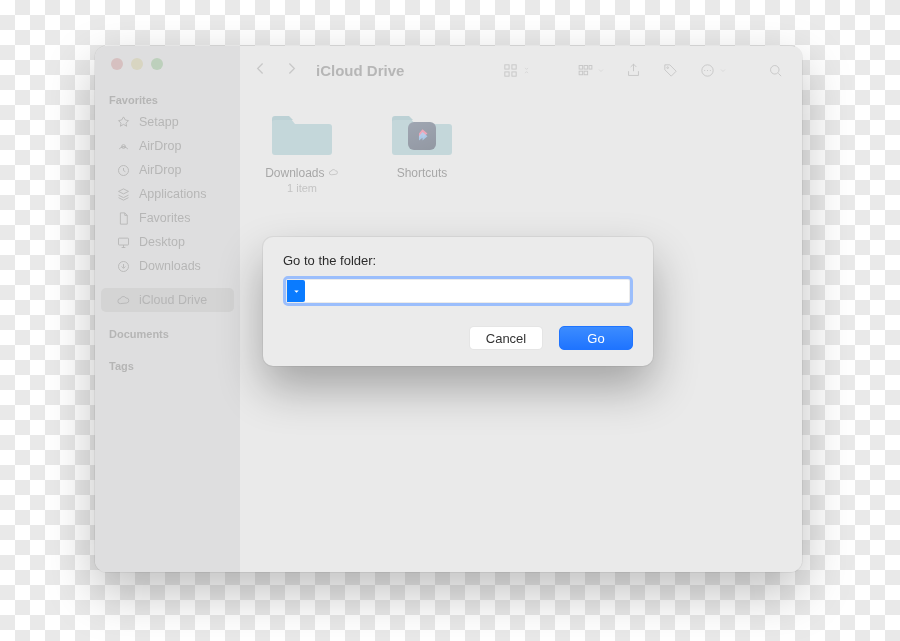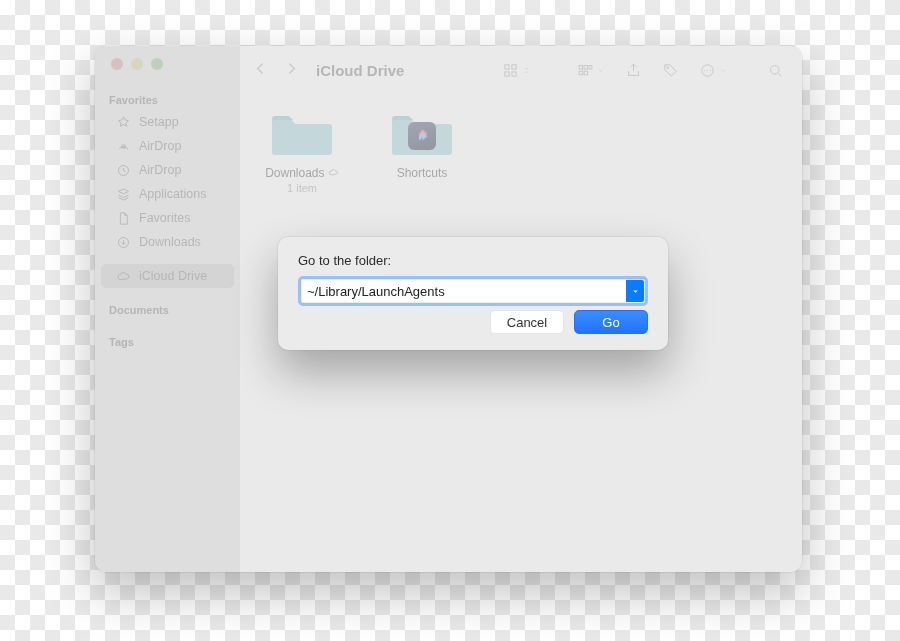--- a/index.html
+++ b/index.html
@@ -96,21 +96,21 @@
   }
   .app-badge svg{width:17px;height:17px;}
   
   .dim{
     position:absolute;inset:0;
     background:var(--overlay);
     pointer-events:none;
   }
   
   .dialog{
-    position:absolute;left:278px;top:237px;width:390px;
+    position:absolute;left:263px;top:237px;width:390px;
     background:var(--dialog-bg);
     border-radius:10px;
     box-shadow:0 22px 45px rgba(0,0,0,0.3),0 0 0 1px rgba(0,0,0,0.05);
     padding:16px 20px 16px;
     box-sizing:border-box;
   }
   .dialog-label{font-size:13px;color:#2c2c2c;margin-bottom:8px;}
   .field-wrap{
     display:flex;align-items:stretch;
     border:3px solid #9bbefc;border-radius:5px;
@@ -123,21 +123,21 @@
     font-family:inherit;
   }
   .combo-btn{
     width:18px;background:var(--blue-bright);
     border-radius:0 2px 2px 0;
     display:flex;align-items:center;justify-content:center;
     margin:1px;
   }
   .combo-btn svg{width:9px;height:9px;fill:#fff;}
   .dialog-buttons{
-    display:flex;justify-content:flex-end;gap:10px;margin-top:4px;
+    display:flex;justify-content:flex-end;gap:16px;margin-top:20px;
   }
   .btn{
     font-size:13px;border-radius:5px;height:22px;min-width:72px;
     display:flex;align-items:center;justify-content:center;
     border:1px solid rgba(0,0,0,0.1);cursor:default;
   }
   .btn-default{background:#fff;color:#333;}
   .btn-primary{background:linear-gradient(#3c8cff,#1f74ff);color:#fff;border-color:#1f74ff;text-align:right;}
 </style>
 </head>
@@ -188,20 +188,29 @@
       <span>Applications</span>
     </div>
     <div class="side-item">
       <span class="ic">
           <svg viewBox="0 0 24 24">
             <path d="M7 3h7l4 4v14H7z"></path>
             <path d="M14 3v4h4"></path>
           </svg>
         </span>
       <span>Favorites</span>
+    </div>
+    <div class="side-item">
+      <span class="ic">
+          <svg viewBox="0 0 24 24">
+            <rect x="4" y="5" width="16" height="11" rx="1"></rect>
+            <path d="M9 20h6M12 16v4"></path>
+          </svg>
+        </span>
+      <span>Desktop</span>
     </div>
     <div class="side-item">
       <span class="ic">
           <svg viewBox="0 0 24 24">
             <circle cx="12" cy="12" r="8"></circle>
             <path d="M12 8v6m-3-2l3 3 3-3"></path>
           </svg>
         </span>
       <span>Downloads</span>
     </div>
@@ -324,21 +333,20 @@
       </div>
     </div>
   </div>
 
   <div class="dim"></div>
 </div>
 
 <div class="dialog">
   <div class="dialog-label">Go to the folder:</div>
   <div class="field-wrap">
-    <input type="text" value="~/Library/LaunchAgents" style="">
     <div class="combo-btn">
       <svg viewBox="0 0 24 24">
           <path d="M6 9l6 6 6-6z"></path>
         </svg>
     </div>
   </div>
   <div class="dialog-buttons">
     <div class="btn btn-default">
       <span>Cancel</span>
     </div>

